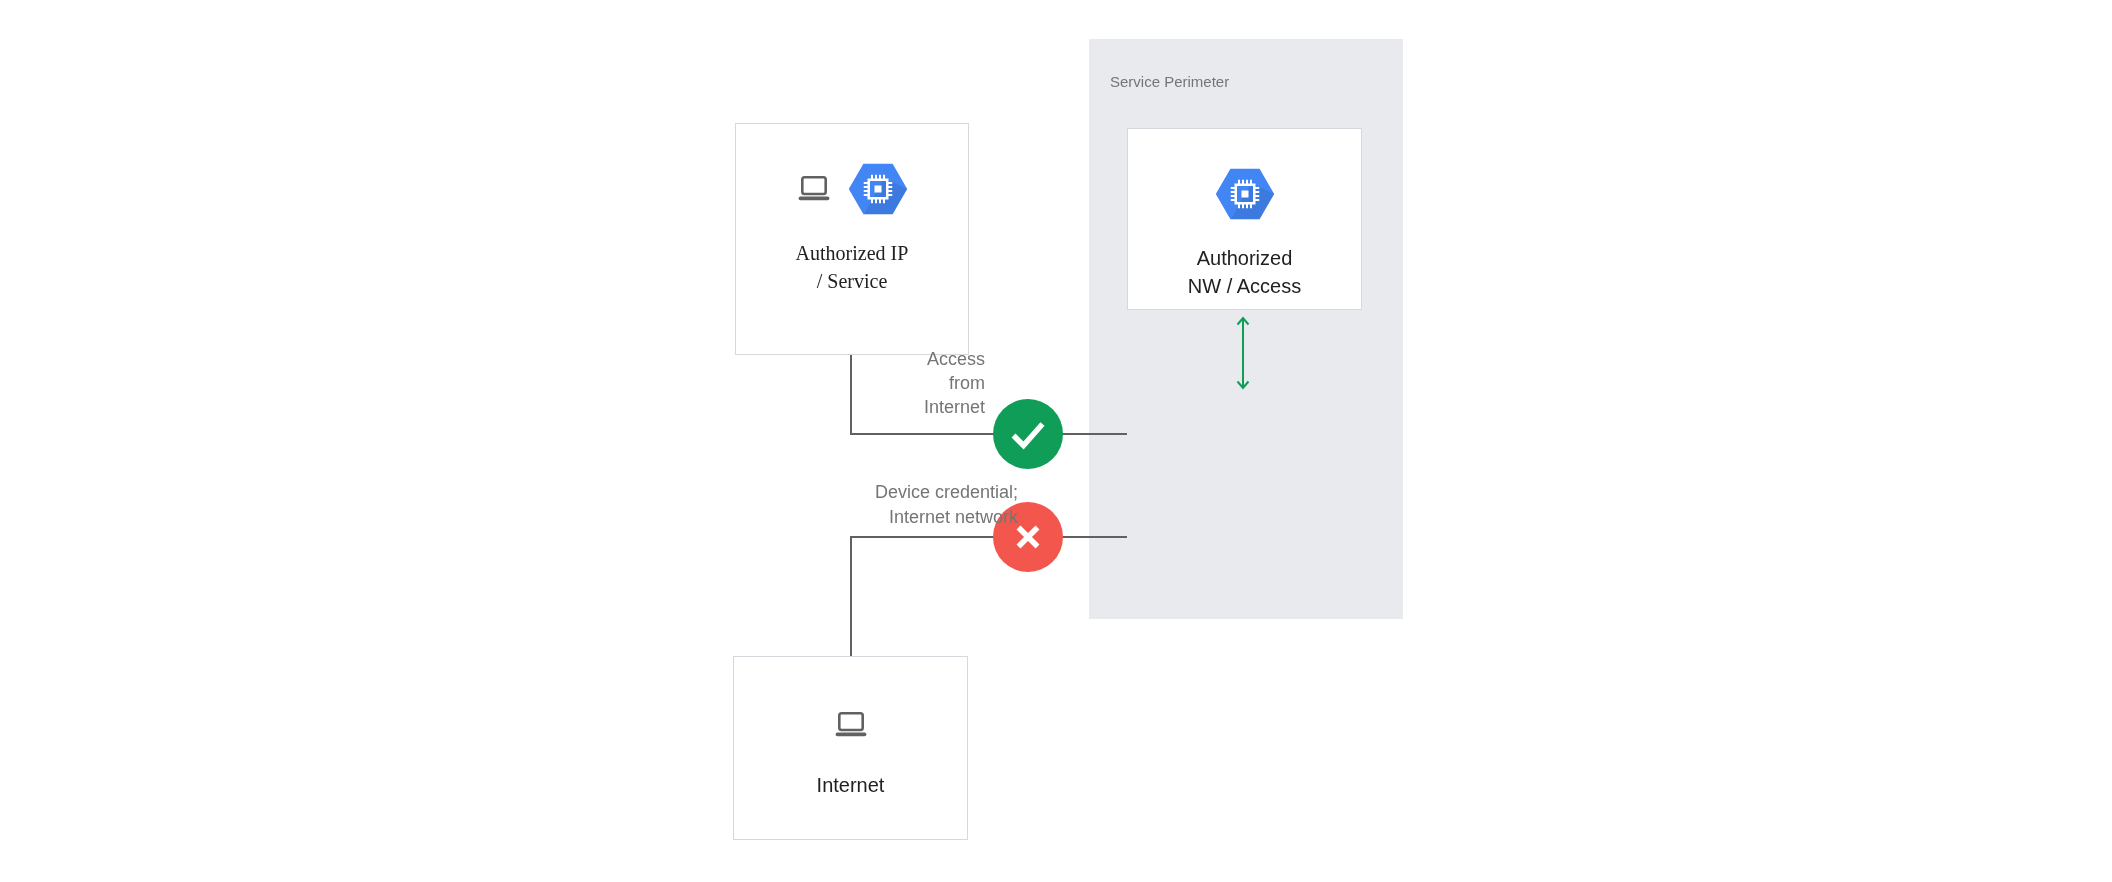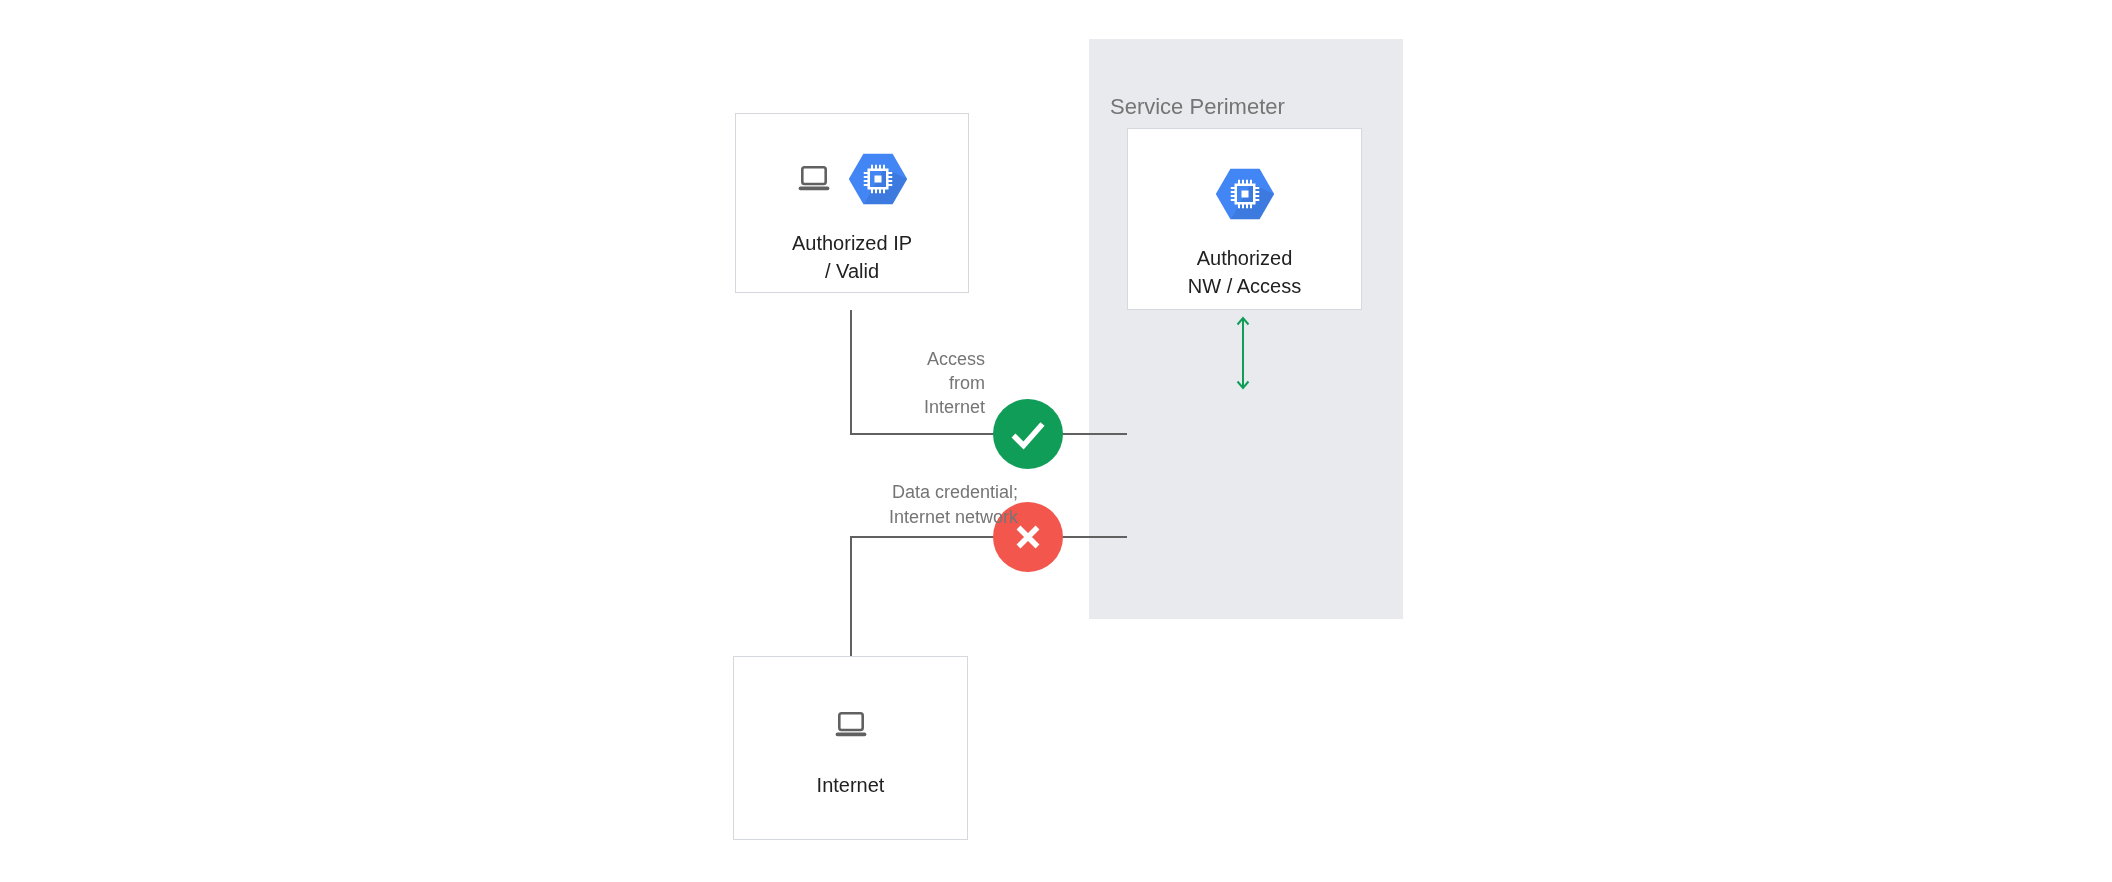--- a/index.html
+++ b/index.html
@@ -16,28 +16,28 @@
   html,body{margin:0;padding:0;background:#fff;}
   .canvas{
     position:relative;width:2112px;height:882px;background:#fff;
     font-family:"Liberation Sans", sans-serif;overflow:hidden;
   }
   .perimeter{
     position:absolute;left:1089px;top:39px;width:314px;height:580px;
     background:var(--panel-bg);
   }
   .perimeter-label{
-    position:absolute;left:21px;top:31px;font-size:22px;line-height:24px;
-    color:var(--muted-text);white-space:nowrap;margin-top:25px;
+    position:absolute;left:21px;top:31px;font-size:15px;line-height:24px;
+    color:var(--muted-text);white-space:nowrap;
   }
   .node{
     position:absolute;background:var(--box-bg);
     border:1px solid var(--box-border);box-sizing:border-box;
   }
-  #node-authorized-ip{left:735px;top:113px;width:234px;height:180px;}
+  #node-authorized-ip{left:735px;top:123px;width:234px;height:232px;font-family:Liberation Serif, serif;}
   #node-authorized-nw{left:1127px;top:128px;width:235px;height:182px;padding-left:9px;}
   #node-gcp-data{left:1127px;top:396px;width:235px;height:180px;}
   #node-internet{left:733px;top:656px;width:235px;height:184px;}
   .node-icons{
     position:absolute;left:0;right:0;display:flex;align-items:center;
     justify-content:center;gap:16px;
   }
   .node-label{
     position:absolute;left:0;right:0;text-align:center;
     font-size:20px;line-height:28px;color:var(--label-text);
@@ -109,21 +109,21 @@
           <rect x="15.75" y="27" width="5" height="2" fill="#fff"></rect>
           <rect x="15.75" y="31" width="5" height="2" fill="#fff"></rect>
         <rect x="39.25" y="19" width="5" height="2" fill="#fff"></rect>
           <rect x="39.25" y="23" width="5" height="2" fill="#fff"></rect>
           <rect x="39.25" y="27" width="5" height="2" fill="#fff"></rect>
           <rect x="39.25" y="31" width="5" height="2" fill="#fff"></rect>
       </svg>
     </div>
     <div class="node-label" style="top:115px">
       <div>Authorized IP</div>
-      <div>/ Valid</div>
+      <div>/ Service</div>
     </div>
   </div>
 
   <div class="node" id="node-authorized-nw">
     <div class="node-icons" style="top:39px">
       <svg width="60" height="52" viewBox="0 0 60 52">
         <polygon points="0.8,26 15.4,0.8 44.6,0.8 59.2,26 44.6,51.2 15.4,51.2" class="fill-hex"></polygon>
         <polygon points="36,15 59.2,26 44.6,51.2 16,51.2" fill="#000" opacity="0.08"></polygon>
         <rect x="20.75" y="16.75" width="18.5" height="18.5" fill="none" stroke="#fff" stroke-width="2.5"></rect>
         <rect x="26.5" y="22.5" width="7" height="7" fill="#fff"></rect>
@@ -174,17 +174,17 @@
       <path d="M25.5 25.5 L44.5 44.5 M44.5 25.5 L25.5 44.5" fill="none" stroke="#fff" stroke-width="5.5"></path>
     </svg>
   </div>
 
   <div class="edge-label" id="label-access">
     <div>Access</div>
     <div>from</div>
     <div>Internet</div>
   </div>
   <div class="edge-label" id="label-untrusted">
-    <div>Data credential;</div>
+    <div>Device credential;</div>
     <div>Internet network</div>
   </div>
 
 </div>
 
 </body></html>

